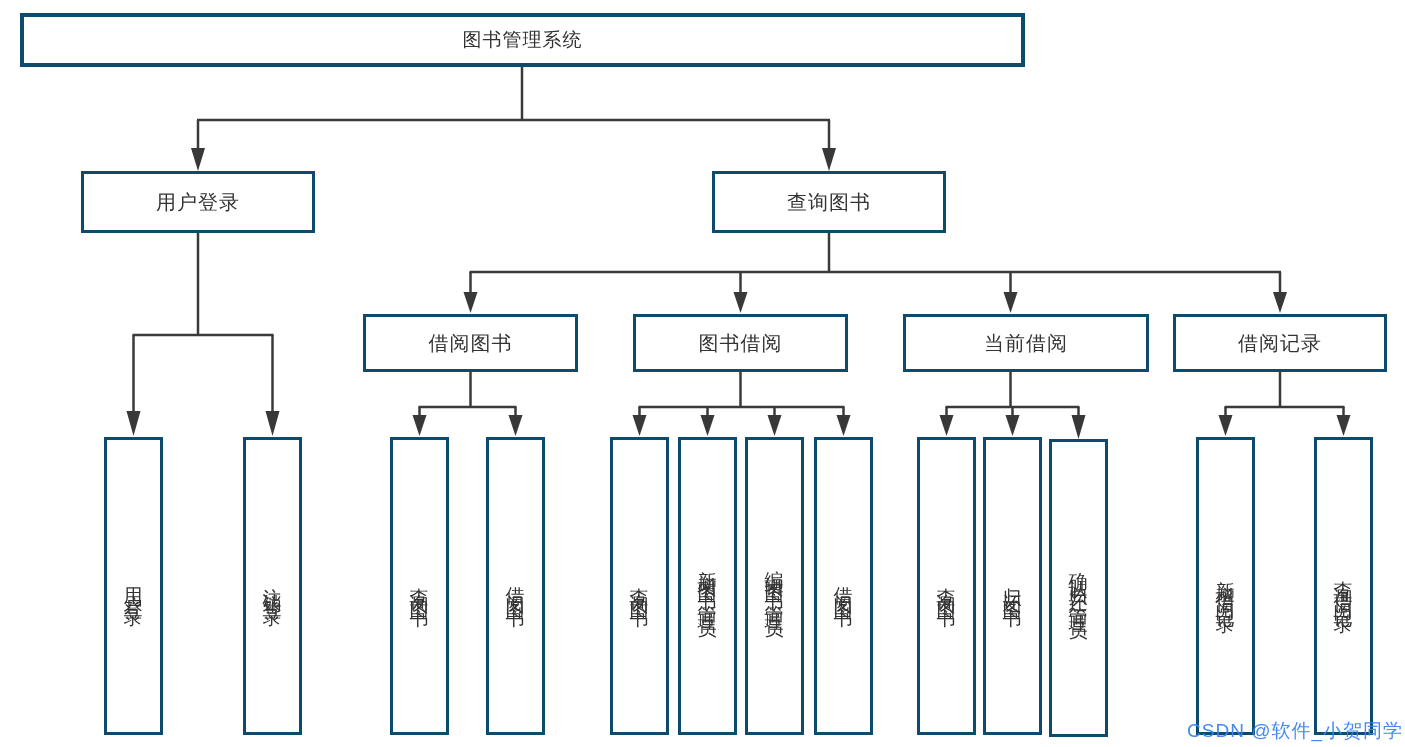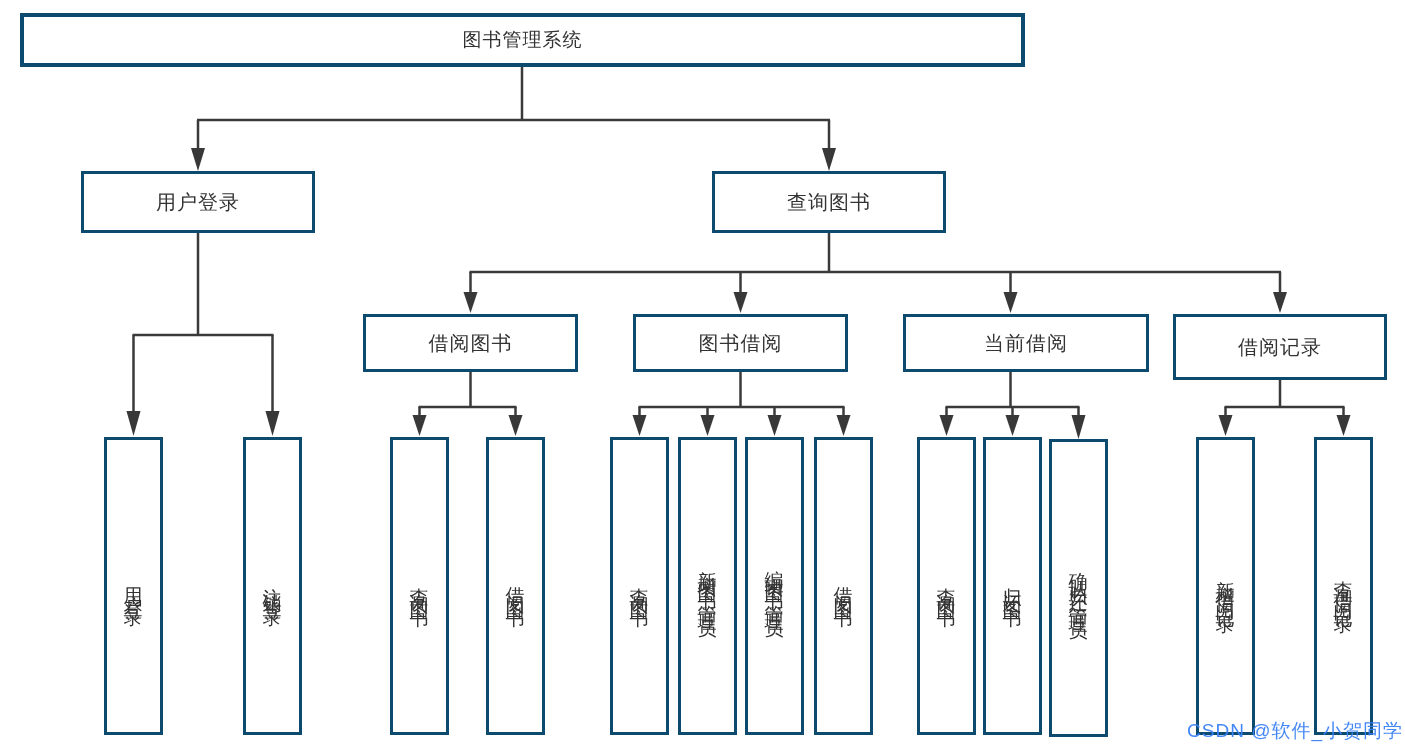--- a/index.html
+++ b/index.html
@@ -148,21 +148,21 @@
   </svg>
 
   <div class="node root" style="left:20px; top:13px; width:1005px; height:54px;">图书管理系统</div>
 
   <div class="node" style="left:81px; top:171px; width:234px; height:62px;">用户登录</div>
   <div class="node" style="left:712px; top:171px; width:234px; height:62px;">查询图书</div>
 
   <div class="node" style="left:363px; top:314px; width:215px; height:58px;">借阅图书</div>
   <div class="node" style="left:633px; top:314px; width:215px; height:58px;">图书借阅</div>
   <div class="node" style="left:903px; top:314px; width:246px; height:58px;">当前借阅</div>
-  <div class="node" style="left:1173px; top:314px; width:214px; height:66px;">借阅记录</div>
+  <div class="node" style="left:1173px; top:314px; width:214px; height:58px;">借阅记录</div>
 
   <div class="node leaf" style="left:104px; top:437px; width:59px; height:298px;">用户登录</div>
   <div class="node leaf" style="left:243px; top:437px; width:59px; height:298px;">注销登录</div>
 
   <div class="node leaf" style="left:390px; top:437px; width:59px; height:298px;">查询图书</div>
   <div class="node leaf" style="left:486px; top:437px; width:59px; height:298px;">借阅图书</div>
 
   <div class="node leaf" style="left:610px; top:437px; width:59px; height:298px;">查询图书</div>
   <div class="node leaf" style="left:678px; top:437px; width:59px; height:298px;">新增图书（管理员）</div>
   <div class="node leaf" style="left:745px; top:437px; width:59px; height:298px;">编辑图书（管理员）</div>

